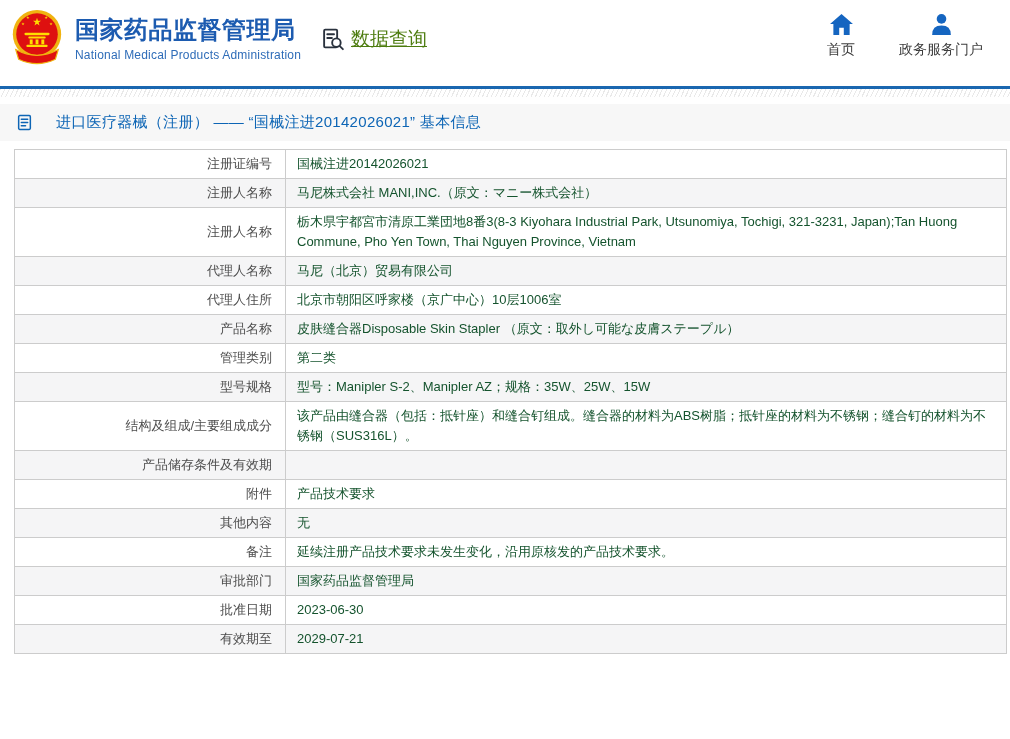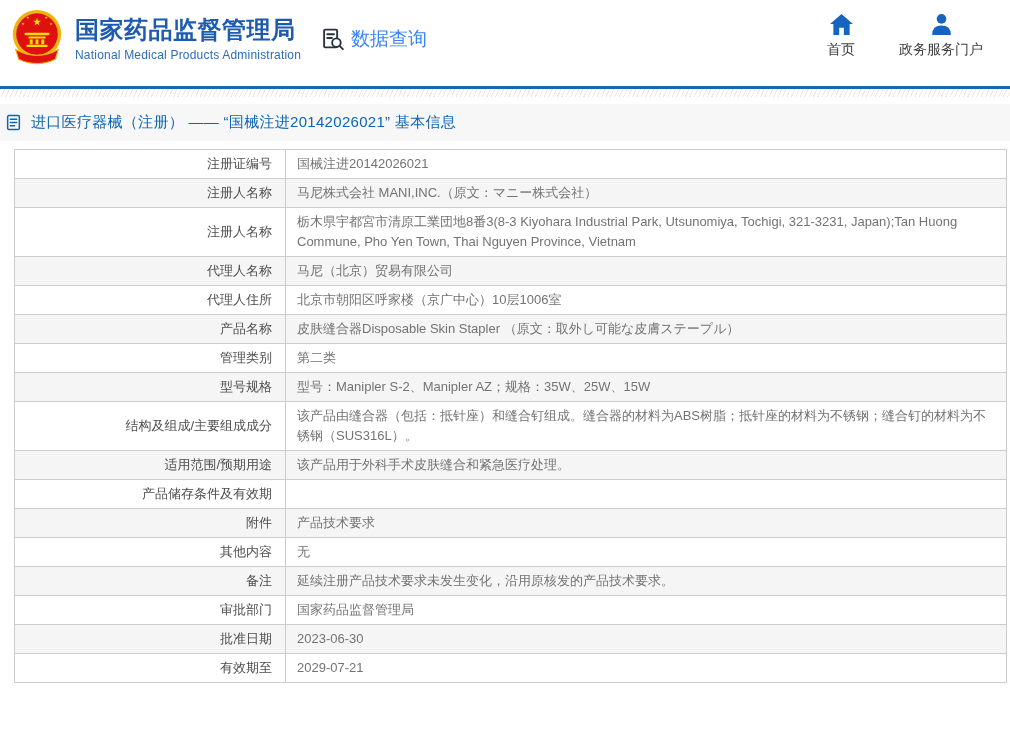--- a/index.html
+++ b/index.html
@@ -8,43 +8,43 @@
 
   
   .site-header { position: relative; height: 86px; background: #fff; }
   .logo-block { position: absolute; left: 8px; top: 8px; display: flex; align-items: center; cursor: pointer; }
   .emblem { width: 58px; height: 60px; flex: 0 0 auto; }
   .titles { margin-left: 9px; }
   .title-cn { font-size: 24px; font-weight: bold; color: #1c5bb0; letter-spacing: 0.5px; line-height: 30px; }
   .title-en { font-size: 12px; color: #2e6cb8; margin-top: 3px; letter-spacing: 0.2px; }
 
   .data-query { position: absolute; left: 321px; top: 26px; display: flex; align-items: center; gap: 5px; cursor: pointer; }
-  .data-query span { font-size: 19px; color: #3b82f6; font-weight: 500; }
+  .data-query span { font-size: 19px; color: #4d7c0f; font-weight: 500; text-decoration: underline; }
 
   .top-nav { position: absolute; right: 27px; top: 13px; display: flex; gap: 44px; align-items: center; }
   .nav-item { display: flex; flex-direction: column; align-items: center; gap: 5px; cursor: pointer; }
   .nav-item span { font-size: 14px; color: #3c3c3c; }
 
   
   .header-border { height: 3px; background: #1a67b0; }
   .hatch-strip { height: 8px;
     background: repeating-linear-gradient(115deg, #e9e9e9 0 1px, transparent 1px 4px); }
 
   
   .breadcrumb { margin-top: 7px; height: 37px; background: #f7f7f7;
-    display: flex; align-items: center; padding-left: 6px; gap: 10px; }
+    display: flex; align-items: center; padding-left: 17px; gap: 24px; }
   .breadcrumb span { font-size: 15px; color: #0d65b5; letter-spacing: 0.3px; }
 
   
   table.info-table { border-collapse: collapse; margin: 8px 3px 0 14px;
     width: calc(100% - 17px); table-layout: fixed; }
   .info-table td { border: 1px solid #ccc; font-size: 13px; line-height: 20px;
     padding: 4px 11px; vertical-align: middle; word-wrap: break-word; }
   .info-table td.label-cell { width: 271px; text-align: right; color: #4d4d4d; padding-right: 13px; }
-  .info-table td.value-cell { color: #737373; margin-top: 9px; }
+  .info-table td.value-cell { color: #14532d; margin-top: 9px; }
   .info-table tr:nth-child(even) td { background: #f5f5f6; }
 </style>
 </head>
 <body>
 
 <header class="site-header">
   <div class="logo-block">
     <svg class="emblem" viewBox="0 0 60 62">
       <circle cx="30" cy="27" r="25" fill="#f0b310"></circle>
       <circle cx="30" cy="27" r="21.5" fill="#de1010"></circle>
@@ -142,24 +142,20 @@
       </tr>
       <tr>
         <td class="label-cell">型号规格</td>
         <td class="value-cell">型号：Manipler S-2、Manipler AZ；规格：35W、25W、15W</td>
       </tr>
       <tr>
         <td class="label-cell">结构及组成/主要组成成分</td>
         <td class="value-cell">该产品由缝合器（包括：抵针座）和缝合钉组成。缝合器的材料为ABS树脂；抵针座的材料为不锈钢；缝合钉的材料为不锈钢（SUS316L）。</td>
       </tr>
       <tr>
-        <td class="label-cell">适用范围/预期用途</td>
-        <td class="value-cell">该产品用于外科手术皮肤缝合和紧急医疗处理。</td>
-      </tr>
-      <tr>
         <td class="label-cell">产品储存条件及有效期</td>
         <td class="value-cell"></td>
       </tr>
       <tr>
         <td class="label-cell">附件</td>
         <td class="value-cell">产品技术要求</td>
       </tr>
       <tr>
         <td class="label-cell">其他内容</td>
         <td class="value-cell">无</td>

